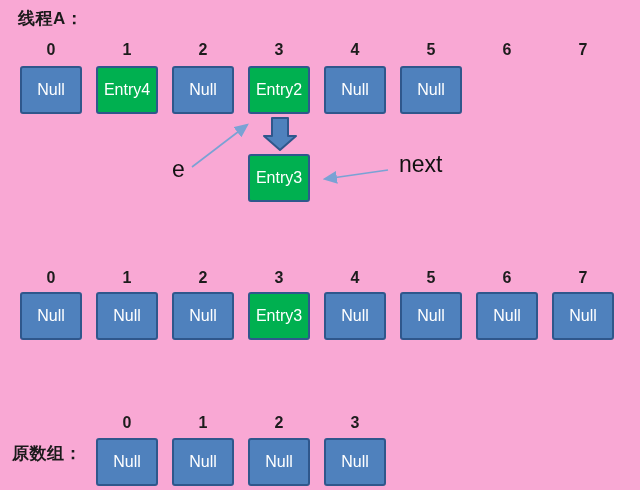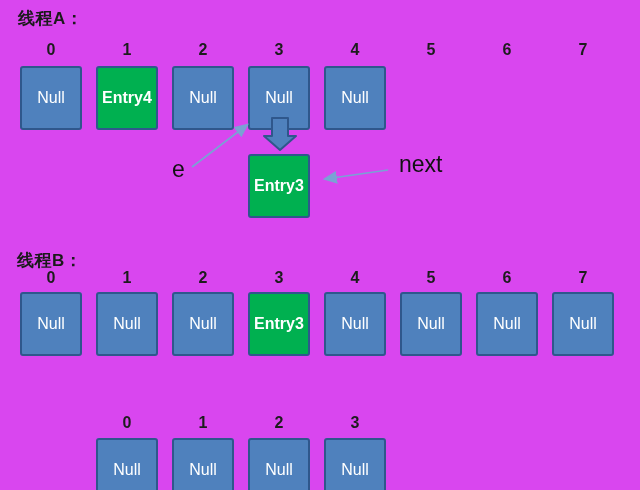--- a/index.html
+++ b/index.html
@@ -3,21 +3,21 @@
 <meta charset="utf-8">
 <style>
   html,body { margin:0; padding:0; }
   body {
     font-family: "Liberation Sans", "DejaVu Sans", sans-serif;
     background:#ffffff;
   }
   .canvas {
     position:relative;
     width:640px; height:490px;
-    background:#d946ef;
+    background:#f9a8d4;
     overflow:hidden;
   }
   .section-label {
     position:absolute;
     font-size:17px;
     color:#1a1a1a;
     font-weight:600;
     letter-spacing:0.5px;
     white-space:nowrap;
   }
@@ -32,33 +32,33 @@
     font-size:16px;
     color:#1c1c1c;
     font-weight:600;
   }
   .box-row {
     position:absolute;
     display:flex;
     gap:14px;
   }
   .cell {
-    width:62px; height:64px;
+    width:62px; height:48px;
     box-sizing:border-box;
     border:2px solid #2f578c;
     border-radius:3px;
     display:flex;
     align-items:center;
     justify-content:center;
     color:#ffffff;
     font-size:16px;
     white-space:nowrap;
   }
   .cell.blue  { background:#4f81bd; }
-  .cell.green { background:#00b050;font-weight:bold; }
+  .cell.green { background:#00b050; }
   .floating-cell {
     position:absolute;
     left:248px; top:154px;
   }
   .pointer-label {
     position:absolute;
     font-size:23px;
     color:#111111;
     white-space:nowrap;
   }
@@ -86,20 +86,21 @@
     <span class="idx">4</span>
     <span class="idx">5</span>
     <span class="idx">6</span>
     <span class="idx">7</span>
   </div>
 
   <div class="box-row" style="left:20px; top:66px;">
     <div class="cell blue">Null</div>
     <div class="cell green">Entry4</div>
     <div class="cell blue">Null</div>
+    <div class="cell green">Entry2</div>
     <div class="cell blue">Null</div>
     <div class="cell blue">Null</div>
   </div>
 
   <svg class="arrow-layer" viewBox="0 0 340 104">
     <defs>
       <marker id="thinHead" markerWidth="9" markerHeight="8" refX="7.5" refY="4" orient="auto">
         <path d="M0,0 L9,4 L0,8 z" fill="#7aa2d4"></path>
       </marker>
     </defs>
@@ -110,21 +111,20 @@
 
     <line x1="238" y1="62" x2="175" y2="71" stroke="#7aa2d4" stroke-width="1.6" marker-end="url(#thinHead)"></line>
   </svg>
 
   <div class="pointer-label e-label">e</div>
 
   <div class="cell green floating-cell">Entry3</div>
 
   <div class="pointer-label next-label">next</div>
 
-  <div class="section-label" style="left:17px; top:249px;">线程B：</div>
 
   <div class="idx-row" style="left:20px; top:269px;">
     <span class="idx">0</span>
     <span class="idx">1</span>
     <span class="idx">2</span>
     <span class="idx">3</span>
     <span class="idx">4</span>
     <span class="idx">5</span>
     <span class="idx">6</span>
     <span class="idx">7</span>
@@ -134,20 +134,21 @@
     <div class="cell blue">Null</div>
     <div class="cell blue">Null</div>
     <div class="cell blue">Null</div>
     <div class="cell green">Entry3</div>
     <div class="cell blue">Null</div>
     <div class="cell blue">Null</div>
     <div class="cell blue">Null</div>
     <div class="cell blue">Null</div>
   </div>
 
+  <div class="section-label" style="left:12px; top:442px;">原数组：</div>
 
   <div class="idx-row" style="left:96px; top:414px;">
     <span class="idx">0</span>
     <span class="idx">1</span>
     <span class="idx">2</span>
     <span class="idx">3</span>
   </div>
 
   <div class="box-row" style="left:96px; top:438px;">
     <div class="cell blue">Null</div>

